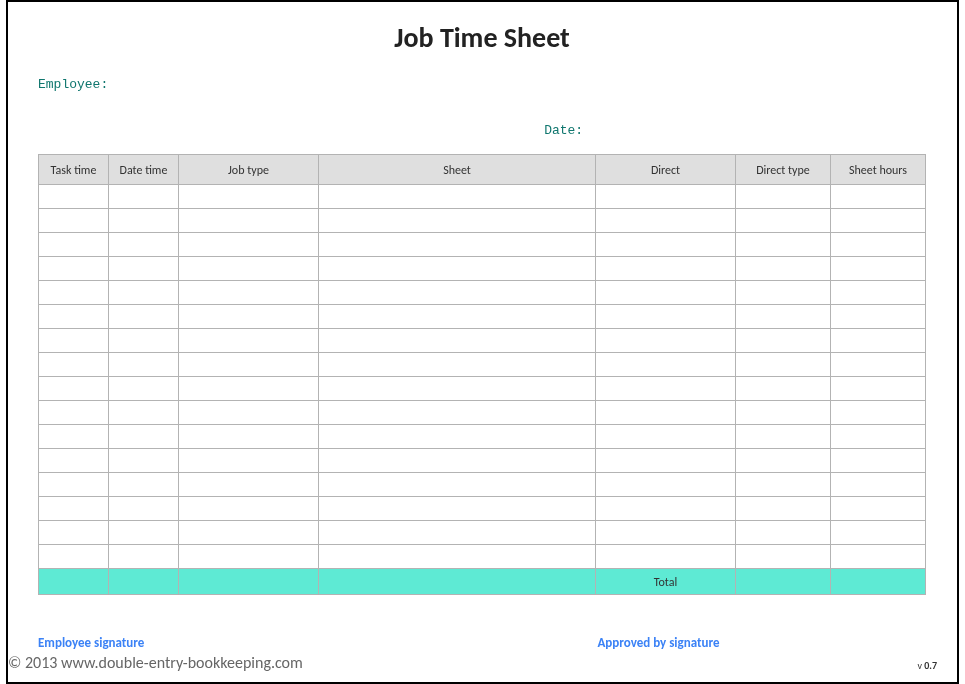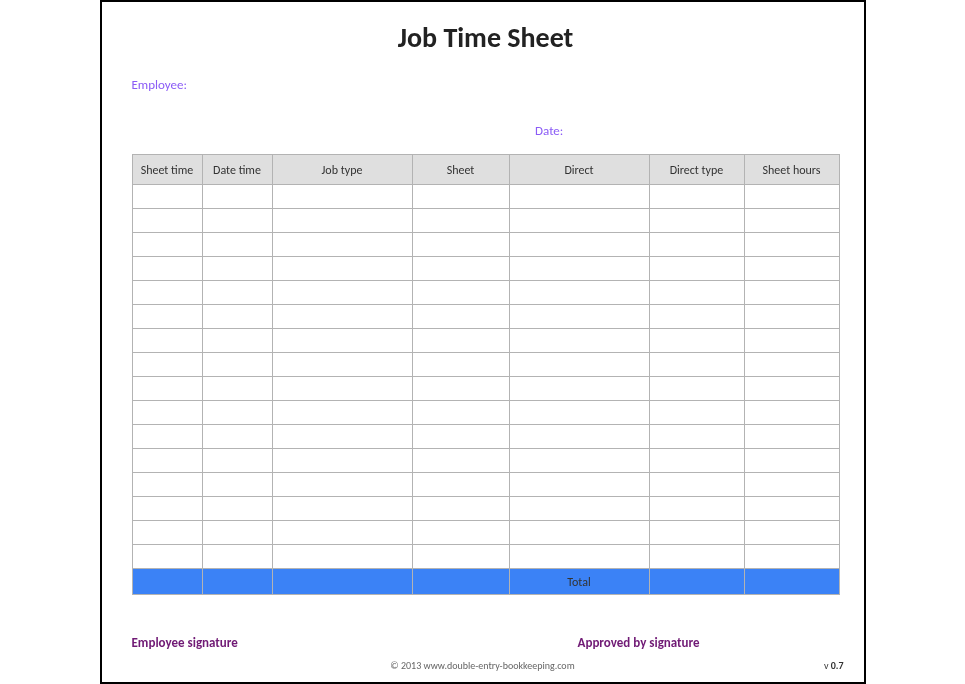--- a/index.html
+++ b/index.html
@@ -3,40 +3,41 @@
 <meta charset="utf-8">
 <style>
   html, body {
     margin: 0;
     padding: 0;
     background: #fff;
     font-family: Calibri, Arial, sans-serif;
     color: #333;
   }
   .page {
-    width: 766px;
+    width: 953px;
     height: 684px;
     box-sizing: border-box;
     border: 2px solid #000;
     margin: 0 auto;
     position: relative;
-    padding: 18px 24px 0 30px;
+    padding: 18px 31px 0 30px;
   }
   .title {
     text-align: center;
     font-size: 28px;
     font-weight: 700;
     color: #222;
     margin: 0 0 22px 0;
   }
   .meta-row {
     display: flex;
     font-size: 13px;
-    color: #8b5cf6;
+    color: #0f766e;
     margin-bottom: 16px;
+    font-family: Liberation Mono, monospace;
   }
   .meta-left {
     width: 57%;
   }
   .meta-right {
     flex: 1;
     margin-top: 46px;
   }
   table.sheet {
     border-collapse: collapse;
@@ -60,44 +61,44 @@
     height: 30px;
   }
   .col-start { width: 70px; }
   .col-stop  { width: 70px; }
   .col-job   { width: 140px; }
   .col-task  { width: auto; }
   .col-client{ width: 140px; }
   .col-direct{ width: 95px; }
   .col-admin { width: 95px; }
   tr.total td {
-    background: #3b82f6;
+    background: #5eead4;
     text-align: center;
     height: 26px;
   }
   .sig-row {
     display: flex;
     margin-top: 40px;
     font-size: 13px;
     font-weight: 600;
-    color: #701a75;
+    color: #3b82f6;
   }
   .sig-left {
     width: 63%;
   }
   .sig-right {
     flex: 1;
   }
   .footer {
     position: absolute;
     bottom: 10px;
     left: 0;
     right: 0;
-    text-align: center;
-    font-size: 10px;
+    text-align: left;
+    font-size: 16px;
     color: #666;
   }
   .version {
     position: absolute;
     bottom: 10px;
     right: 20px;
     font-size: 10px;
     color: #333;
   }
   .version b { font-weight: 700; }
@@ -119,21 +120,21 @@
       <col class="col-start">
         <col class="col-stop">
         <col class="col-job">
       <col class="col-task">
         <col class="col-client">
         <col class="col-direct">
         <col class="col-admin">
     </colgroup>
     <thead>
       <tr>
-        <th>Sheet time</th>
+        <th>Task time</th>
         <th>Date time</th>
         <th>Job type</th>
         <th>Sheet</th>
         <th>Direct</th>
         <th>Direct type</th>
         <th>Sheet hours</th>
       </tr>
     </thead>
     <tbody id="rows-body">
         <tr>

